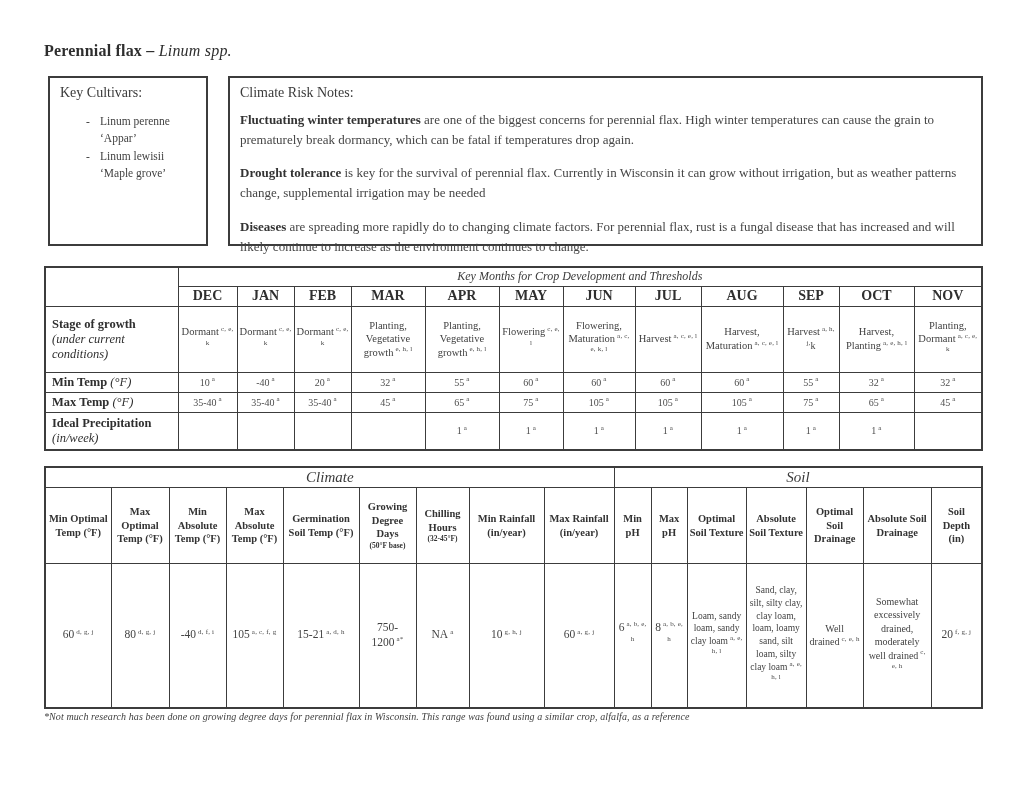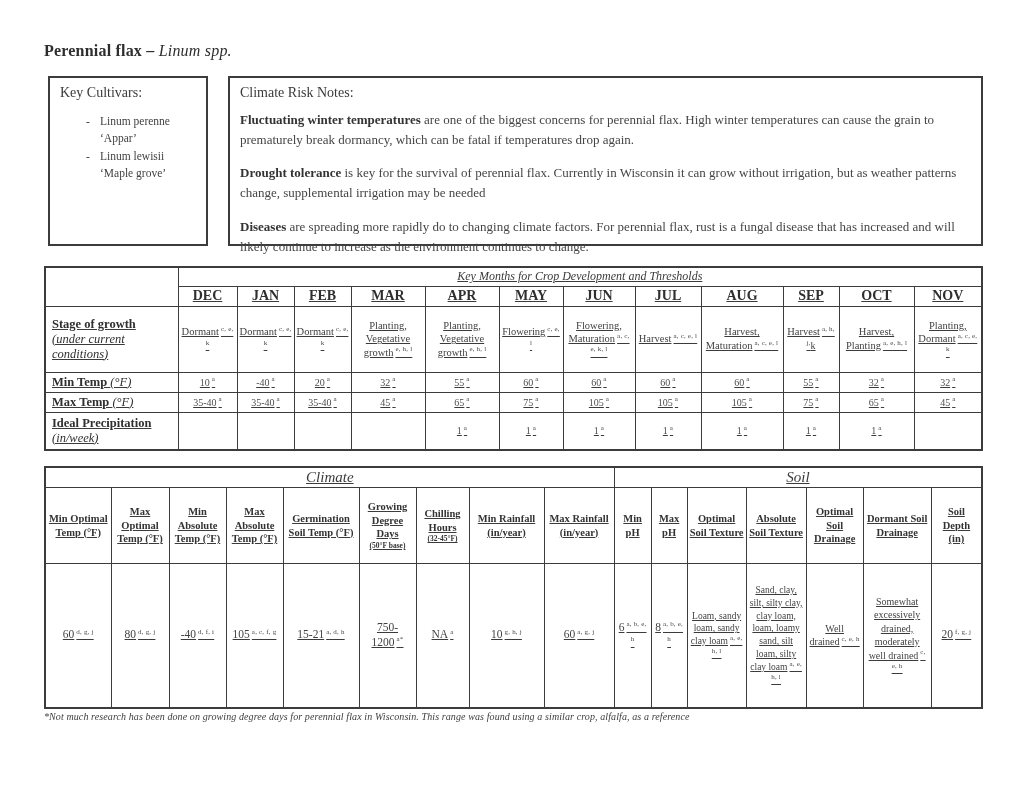--- a/index.html
+++ b/index.html
@@ -31,21 +31,21 @@
   .notes-box {
     position: absolute; left: 228px; top: 76px; width: 755px; height: 170px;
     border: 2px solid #3c3c3c; background: #fff; padding: 7px 14px 0 10px;
   }
   .note-para { font-size: 13px; line-height: 1.55; margin-top: 9px; color: #454545; }
   .note-para .lead { font-weight: bold; color: #333; }
 
   
   table { border-collapse: collapse; table-layout: fixed; position: absolute; left: 44px; background: #fff; }
   th, td { border: 1px solid #3c3c3c; padding: 1px 2px; }
-  table { border: 2px solid #3c3c3c; text-decoration: underline; }
+  table { border: 2px solid #3c3c3c; }
   sup { font-size: 7px; line-height: 0; margin-left: 2px; color: #4a4a4a; letter-spacing: .2px; }
 
   
   .t1 { top: 266px; width: 937px; }
   .t1 .group-header { font-style: italic; font-weight: normal; font-size: 12px; height: 19px; color: #3a3a3a; }
   .t1 th.month { font-size: 14px; font-weight: bold; height: 20px; color: #2f2f2f; }
   .t1 .corner { border-bottom: 1px solid #3c3c3c; }
   .t1 td.stage { text-align: center; vertical-align: middle; font-size: 10.5px; line-height: 1.3; height: 66px; color: #3f3f3f; }
   .t1 td.stage .tail { font-size: 10px; }
   .t1 td.num { text-align: center; vertical-align: middle; font-size: 10px; color: #4d4d4d; margin-left: 42px; }
@@ -232,21 +232,21 @@
       <th class="colh"><span>Germination Soil Temp (°F)</span><span class="small"></span></th>
       <th class="colh"><span>Growing Degree Days</span><span class="small">(50°F base)</span></th>
       <th class="colh"><span>Chilling Hours</span><span class="small">(32-45°F)</span></th>
       <th class="colh"><span>Min Rainfall (in/year)</span><span class="small"></span></th>
       <th class="colh"><span>Max Rainfall (in/year)</span><span class="small"></span></th>
       <th class="colh"><span>Min pH</span><span class="small"></span></th>
       <th class="colh"><span>Max pH</span><span class="small"></span></th>
       <th class="colh"><span>Optimal Soil Texture</span><span class="small"></span></th>
       <th class="colh"><span>Absolute Soil Texture</span><span class="small"></span></th>
       <th class="colh"><span>Optimal Soil Drainage</span><span class="small"></span></th>
-      <th class="colh"><span>Dormant Soil Drainage</span><span class="small"></span></th>
+      <th class="colh"><span>Absolute Soil Drainage</span><span class="small"></span></th>
       <th class="colh"><span>Soil Depth (in)</span><span class="small"></span></th>
     </tr>
     <tr>
       <td class="val"><span>60</span><sup>d, g, j</sup></td>
       <td class="val"><span>80</span><sup>d, g, j</sup></td>
       <td class="val"><span>-40</span><sup>d, f, i</sup></td>
       <td class="val"><span>105</span><sup>a, c, f, g</sup></td>
       <td class="val"><span>15-21</span><sup>a, d, h</sup></td>
       <td class="val"><span>750-1200</span><sup>a*</sup></td>
       <td class="val"><span>NA</span><sup>a</sup></td>

